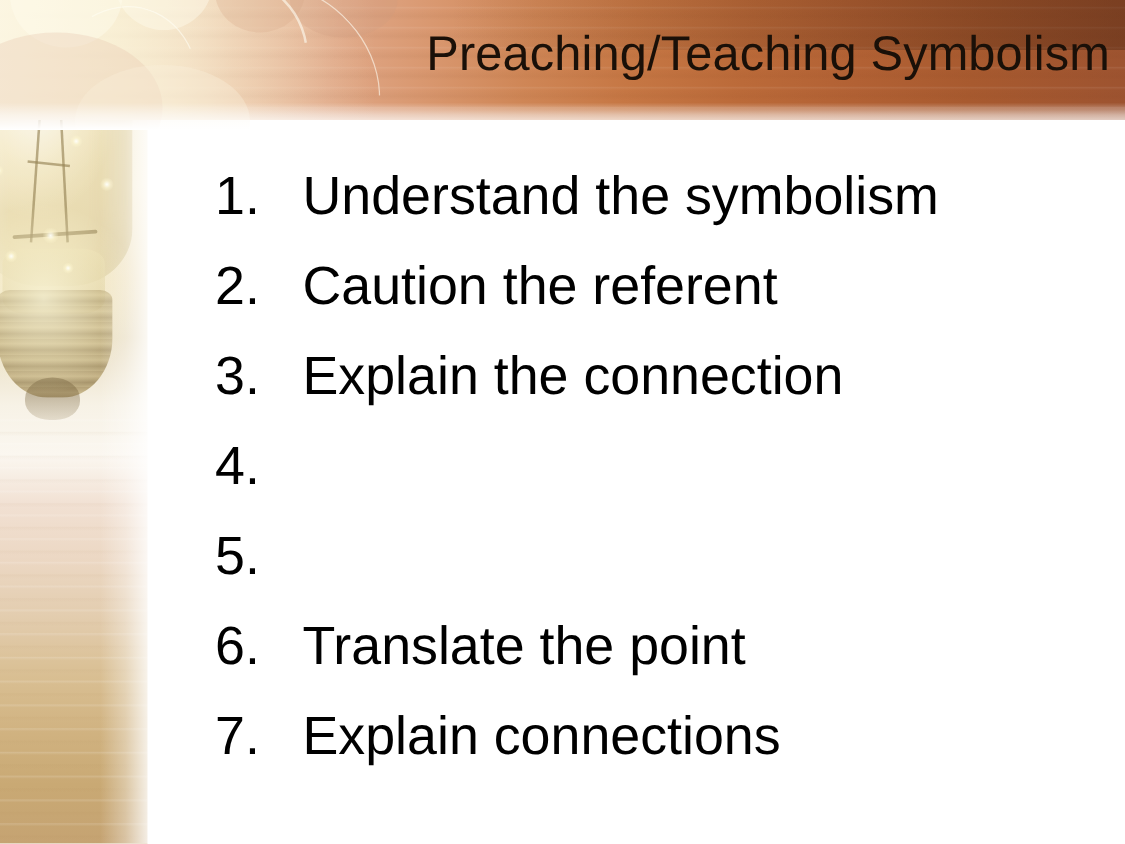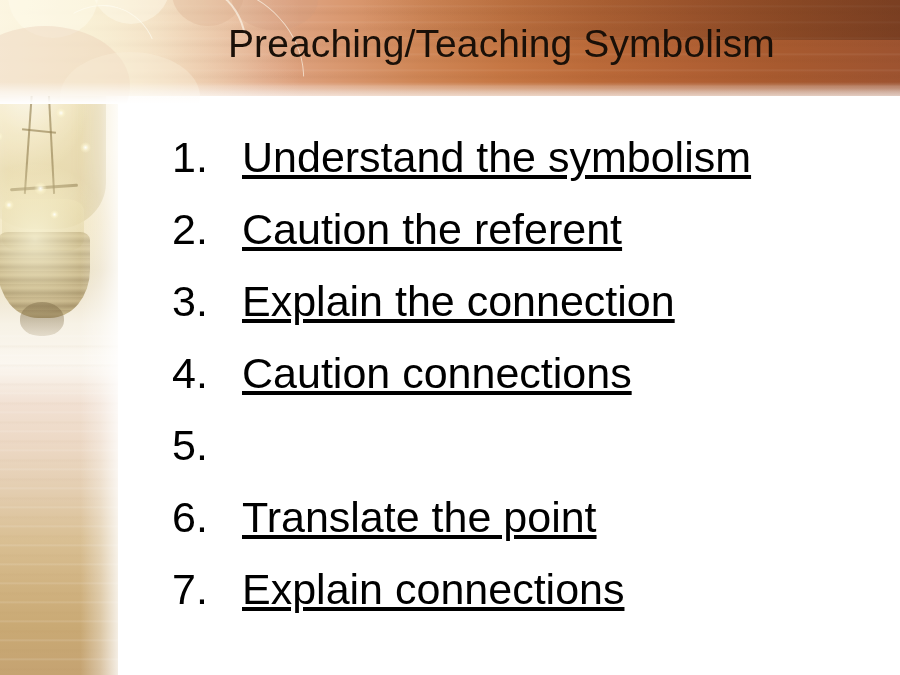--- a/index.html
+++ b/index.html
@@ -151,20 +151,21 @@
     background: radial-gradient(circle, rgba(255,252,225,.75) 0%, rgba(255,250,215,.30) 45%, rgba(255,250,215,0) 72%);
     border-radius: 50%;
   }
 
   
   .banner {
     position: absolute;
     left: 0; top: 0;
     width: 900px; height: 104px;
     overflow: hidden;
+    text-align: right;
   }
   .banner-grad {
     position: absolute;
     left: 0; top: 0;
     width: 900px; height: 96px;
     background: linear-gradient(100deg,
       #f6efd9 0%,
       #f4e6cd 10%,
       #efd5bb 17%,
       #e8bfa2 23%,
@@ -267,21 +268,20 @@
     color: #000000;
     white-space: nowrap;
   }
   .list-num {
     width: 70px;
     flex: 0 0 70px;
     text-align: left;
   }
   .list-text {
     flex: 1 1 auto;
-    text-decoration: underline;
   }
 </style>
 </head>
 <body>
 
 <div id="slide">
 
   <div class="left-band">
     <div class="left-band-wash"></div>
     <div class="left-streaks"></div>
@@ -337,21 +337,20 @@
     <div class="list-row">
       <span class="list-num">2.</span>
       <span class="list-text">Caution the referent</span>
     </div>
     <div class="list-row">
       <span class="list-num">3.</span>
       <span class="list-text">Explain the connection</span>
     </div>
     <div class="list-row">
       <span class="list-num">4.</span>
-      <span class="list-text">Caution connections</span>
     </div>
     <div class="list-row">
       <span class="list-num">5.</span>
     </div>
     <div class="list-row">
       <span class="list-num">6.</span>
       <span class="list-text">Translate the point</span>
     </div>
     <div class="list-row">
       <span class="list-num">7.</span>

